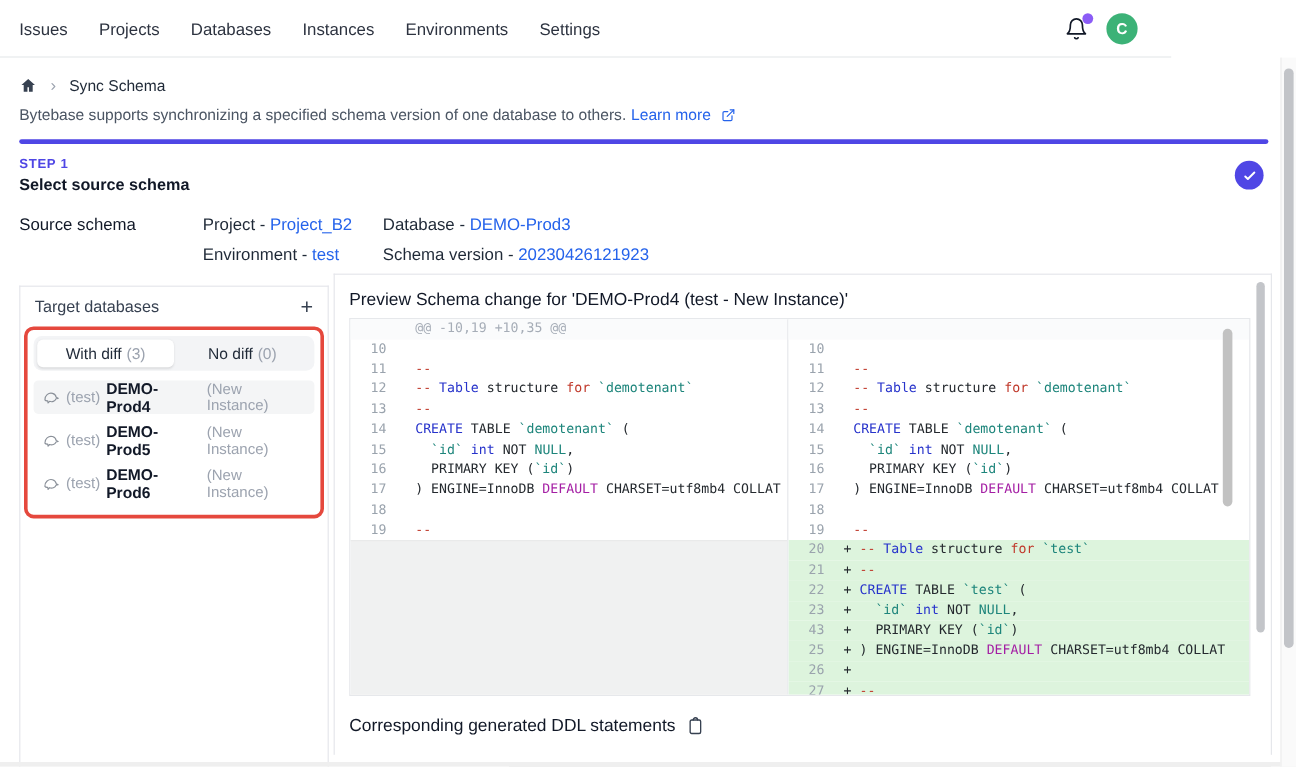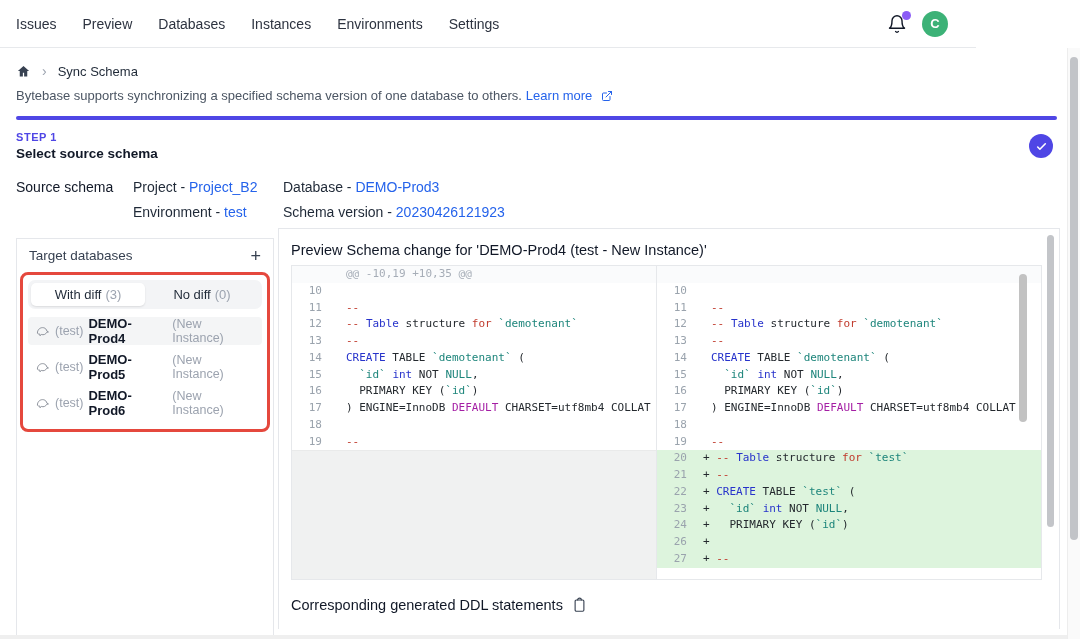--- a/index.html
+++ b/index.html
@@ -31,21 +31,21 @@
   .step-bar { height:4px; border-radius:2px; }
   .step-body { margin-top:11px; display:flex; align-items:center; justify-content:space-between; }
   .step-label { font-size:11px; font-weight:700; letter-spacing:.05em; }
   .step-title { margin-top:3px; font-size:13.5px; font-weight:600; color:#111827; }
   .check-circle { width:24px; height:24px; border-radius:50%; display:flex; align-items:center; justify-content:center; margin-right:4px; }
 
   
   .source { position:absolute; top:179px; left:16px; display:flex; flex-direction:column; gap:9px; font-size:14px; }
   .source-row { display:flex; }
   .source-label { width:117px; color:#111827; }
-  .source-f1 { width:150px; }
+  .source-f1 { width:150px;margin-left:36px; }
   .sv { color:#2563eb; cursor:pointer; }
 
   
   .left-card { position:absolute; left:16px; top:238px; width:258px; height:401px; background:#fff;
     border:1px solid #e5e7eb; border-bottom:none; }
   .left-card-head { height:33px; padding:0 12px; display:flex; align-items:center; justify-content:space-between; }
   .left-card-title { font-size:13.5px; font-weight:500; color:#374151; }
   .plus-btn { font-size:18px; color:#374151; cursor:pointer; line-height:1; }
   .red-box { margin:0 3px; border:3px solid #e5483d; border-radius:8px; padding:5px 5px 12px; }
   .tabbar { background:#f3f4f6; border-radius:7px; padding:3px; display:flex; }
@@ -93,21 +93,21 @@
     border-left:1px solid #ededed; z-index:10; }
   .page-thumb { position:absolute; top:9px; left:2px; width:8px; height:483px; background:#c2c4c8; border-radius:5px; }
   .h-strip { position:absolute; left:0; bottom:0; width:1080px; height:4px; background:#efefef; z-index:9; }
 </style>
 </head>
 <body>
 
 <nav class="topnav">
   <div class="nav-items" id="nav-items">
       <div class="nav-item">Issues</div>
-      <div class="nav-item">Preview</div>
+      <div class="nav-item">Projects</div>
       <div class="nav-item">Databases</div>
       <div class="nav-item">Instances</div>
       <div class="nav-item">Environments</div>
       <div class="nav-item">Settings</div>
     </div>
   <div class="nav-right">
     <div class="bell-wrap">
       <span>
         <svg width="20" height="20" viewBox="0 0 24 24" fill="none" stroke="#111827" stroke-width="1.7" stroke-linecap="round" stroke-linejoin="round">
           <path d="M18 8a6 6 0 0 0-12 0c0 7-3 9-3 9h18s-3-2-3-9"></path>
@@ -332,22 +332,26 @@
         </div>
         <div class="crow added">
           <span class="gut">22</span>
           <span class="code"><span>+ </span><span class="k">CREATE</span><span> TABLE </span><span class="s">`test`</span><span> (</span></span>
         </div>
         <div class="crow added">
           <span class="gut">23</span>
           <span class="code"><span>+   </span><span class="s">`id`</span><span> </span><span class="k">int</span><span> NOT </span><span class="s">NULL</span><span>,</span></span>
         </div>
         <div class="crow added">
-          <span class="gut">24</span>
+          <span class="gut">43</span>
           <span class="code"><span>+   PRIMARY KEY (</span><span class="s">`id`</span><span>)</span></span>
+        </div>
+        <div class="crow added">
+          <span class="gut">25</span>
+          <span class="code"><span>+ ) ENGINE=InnoDB </span><span class="m">DEFAULT</span><span> CHARSET=utf8mb4 COLLAT</span></span>
         </div>
         <div class="crow added">
           <span class="gut">26</span>
           <span class="code"><span>+</span></span>
         </div>
         <div class="crow added">
           <span class="gut">27</span>
           <span class="code"><span>+ </span><span class="r">--</span></span>
         </div>
       </div>

